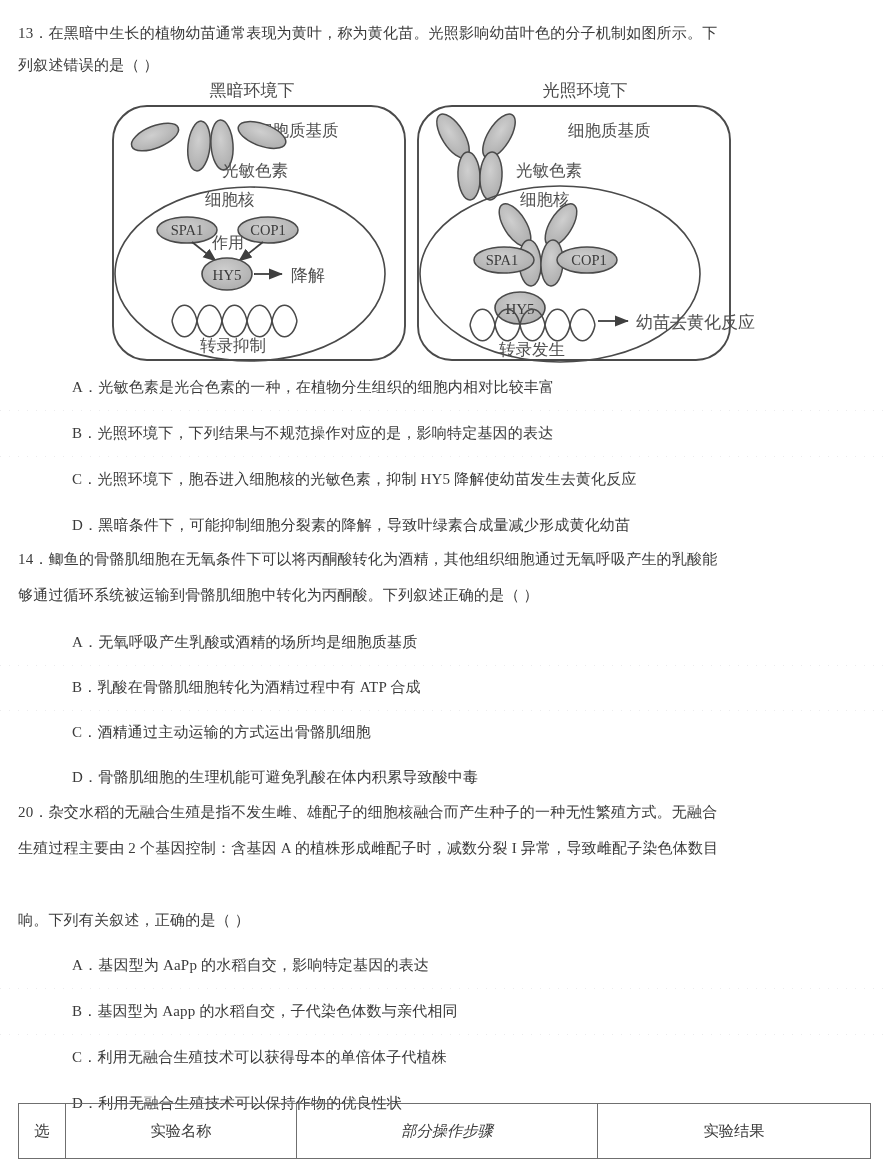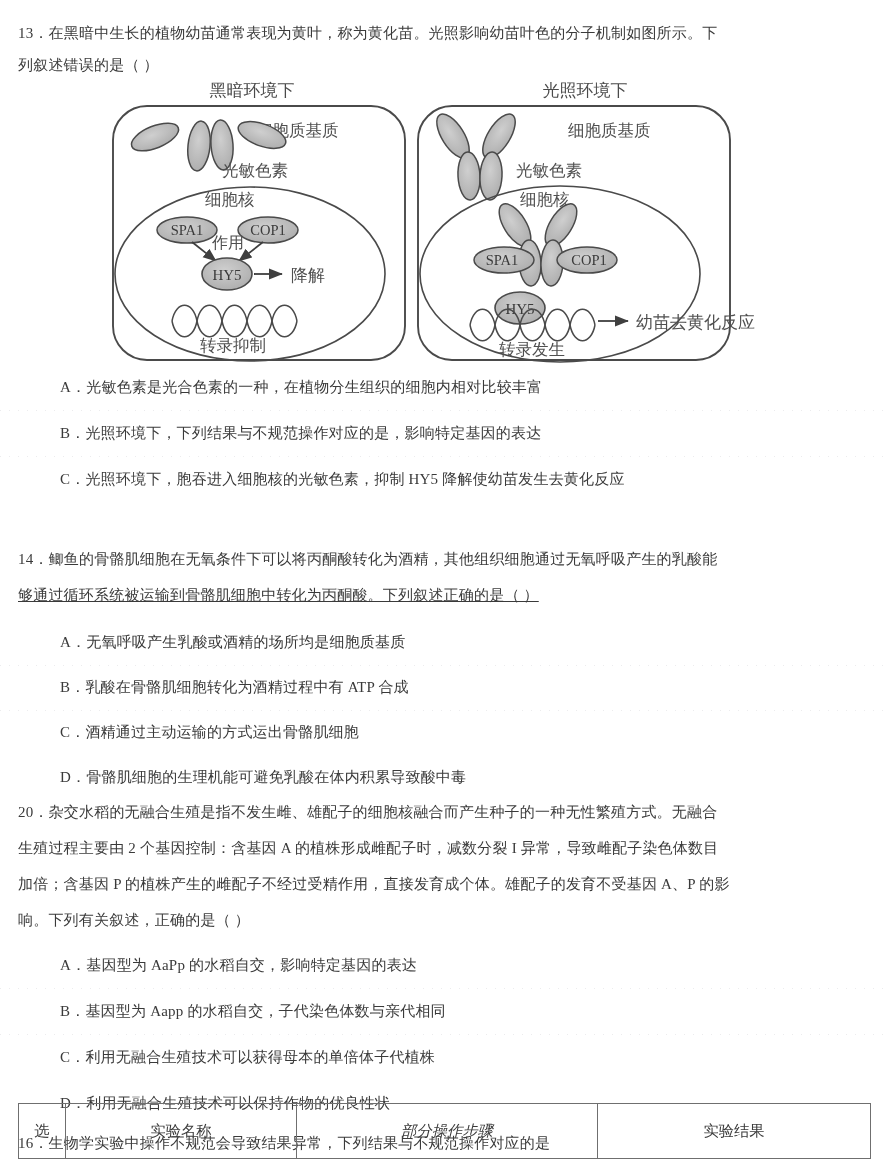--- a/index.html
+++ b/index.html
@@ -25,21 +25,21 @@
   .qline {
     position: absolute;
     font-size: 15px;
     line-height: 1.0;
     letter-spacing: 0.2px;
     color: #3a3a3a;
     white-space: nowrap;
     margin-top: 8px;
   }
   .qline.stem { left: 18px; }
-  .qline.opt  { left: 60px; font-family: Liberation Serif, serif; }
+  .qline.opt  { left: 72px; font-family: Liberation Serif, serif; }
 
   
   .speckle {
     position: absolute;
     height: 1px;
     left: 0;
     right: 0;
     background-image: repeating-linear-gradient(
       to right,
       rgba(140,140,150,0.30) 0px,
@@ -206,40 +206,39 @@
         <text x="636" y="250" font-family="'Liberation Serif',serif" font-size="17" fill="#4f4f4f">幼苗去黄化反应</text>
 
         <text x="532" y="277" font-family="'Liberation Serif',serif" font-size="16.5" fill="#4f4f4f" text-anchor="middle">转录发生</text>
       </g>
     </svg>
   </div>
 
   <div class="qline opt" style="top:372px;">A．光敏色素是光合色素的一种，在植物分生组织的细胞内相对比较丰富</div>
   <div class="qline opt" style="top:418px;">B．光照环境下，下列结果与不规范操作对应的是，影响特定基因的表达</div>
   <div class="qline opt" style="top:464px;">C．光照环境下，胞吞进入细胞核的光敏色素，抑制 HY5 降解使幼苗发生去黄化反应</div>
+  <div class="qline opt" style="top:510px;">D．黑暗条件下，可能抑制细胞分裂素的降解，导致叶绿素合成量减少形成黄化幼苗</div>
 
   <div class="qline stem" style="top:544px;text-align:right;">14．鲫鱼的骨骼肌细胞在无氧条件下可以将丙酮酸转化为酒精，其他组织细胞通过无氧呼吸产生的乳酸能</div>
-  <div class="qline stem" style="top:580px;text-decoration:underline;">够通过循环系统被运输到骨骼肌细胞中转化为丙酮酸。下列叙述正确的是（   ）</div>
+  <div class="qline stem" style="top:580px;">够通过循环系统被运输到骨骼肌细胞中转化为丙酮酸。下列叙述正确的是（   ）</div>
 
   <div class="qline opt" style="top:627px;">A．无氧呼吸产生乳酸或酒精的场所均是细胞质基质</div>
   <div class="qline opt" style="top:672px;">B．乳酸在骨骼肌细胞转化为酒精过程中有 ATP 合成</div>
   <div class="qline opt" style="top:717px;">C．酒精通过主动运输的方式运出骨骼肌细胞</div>
   <div class="qline opt" style="top:762px;">D．骨骼肌细胞的生理机能可避免乳酸在体内积累导致酸中毒</div>
 
   <div class="qline stem" style="top:797px;">20．杂交水稻的无融合生殖是指不发生雌、雄配子的细胞核融合而产生种子的一种无性繁殖方式。无融合</div>
   <div class="qline stem" style="top:833px;">生殖过程主要由 2 个基因控制：含基因 A 的植株形成雌配子时，减数分裂 I 异常，导致雌配子染色体数目</div>
-  <div class="qline stem" style="top:869px;">加倍；含基因 P 的植株产生的雌配子不经过受精作用，直接发育成个体。雄配子的发育不受基因 A、P 的影</div>
   <div class="qline stem" style="top:905px;">响。下列有关叙述，正确的是（   ）</div>
 
   <div class="qline opt" style="top:950px;">A．基因型为 AaPp 的水稻自交，影响特定基因的表达</div>
   <div class="qline opt" style="top:996px;">B．基因型为 Aapp 的水稻自交，子代染色体数与亲代相同</div>
   <div class="qline opt" style="top:1042px;">C．利用无融合生殖技术可以获得母本的单倍体子代植株</div>
   <div class="qline opt" style="top:1088px;">D．利用无融合生殖技术可以保持作物的优良性状</div>
 
-  <div class="qline stem" style="top:1128px;">16．生物学实验中操作不规范会导致结果异常，下列结果与不规范操作对应的是</div>
 
   <div class="speckle" style="top:410px;"></div>
   <div class="speckle" style="top:456px;"></div>
   <div class="speckle" style="top:665px;"></div>
   <div class="speckle" style="top:710px;"></div>
   <div class="speckle" style="top:988px;"></div>
   <div class="speckle" style="top:1034px;"></div>
 
 </div>
 

